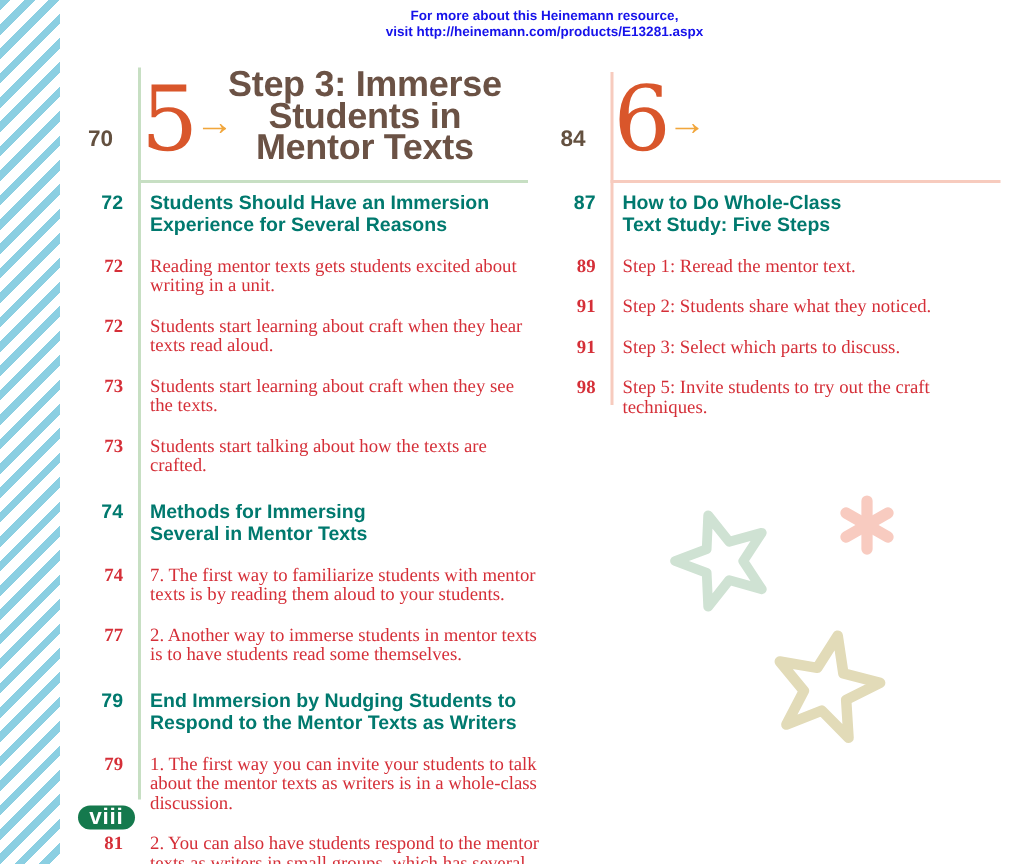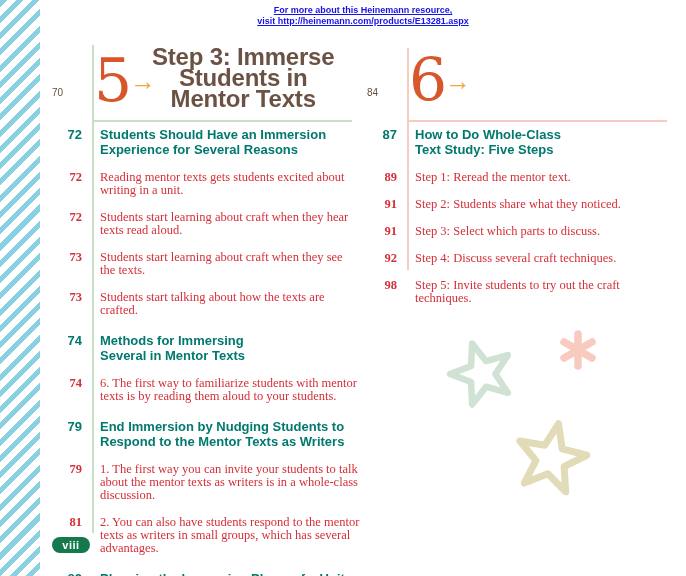--- a/index.html
+++ b/index.html
@@ -5,31 +5,31 @@
   html,body{margin:0;padding:0;background:#fff;}
   .page{position:relative;width:686px;height:576px;background:#ffffff;overflow:hidden;
         font-family:"Liberation Sans",sans-serif;}
 
   
   .stripes{position:absolute;left:0;top:0;width:40px;height:576px;
            background:repeating-linear-gradient(135deg,#8bcfe2 0 5px,#ffffff 5px 11.5px);}
 
   
   .top-note{position:absolute;left:40px;right:0;top:5px;text-align:center;
-            color:#1612ea;font-size:9px;line-height:11px;font-weight:bold;text-decoration:underline;}
+            color:#1612ea;font-size:9px;line-height:11px;font-weight:bold;}
   .top-note .url{cursor:pointer;}
 
   
   .col{position:absolute;top:40px;width:308px;}
   .col-left{left:52px;}
   .col-right{left:367px;}
 
   .chap-head{position:relative;height:88px;}
-  .chap-page{position:absolute;left:0;top:46px;width:30px;text-align:left;
-             font-size:10px;font-weight:normal;color:#63503f;line-height:14px;}
+  .chap-page{position:absolute;left:0;top:46px;width:30px;text-align:center;
+             font-size:15px;font-weight:bold;color:#63503f;line-height:14px;}
   .vline{position:absolute;left:40px;width:2px;}
   .col-left .vline{top:5px;height:488px;background:#c7dfc3;}
   .col-right .vline{top:8px;height:222px;background:#f7cbbe;}
   .hline{position:absolute;left:40px;top:80px;width:260px;height:2px;}
   .col-left .hline{background:#c7dfc3;}
   .col-right .hline{background:#f7cbbe;}
   .chap-num{position:absolute;left:42px;top:10px;font-family:"DejaVu Serif",serif;
             font-size:60px;line-height:60px;color:#d9562b;}
   .chap-arrow{position:absolute;left:78px;top:28px;font-size:26px;line-height:26px;
               font-weight:bold;color:#f1a63c;}
@@ -50,21 +50,21 @@
   .row.sub .num,.row.sub .txt{color:#d52f38;font-family:"Liberation Serif",serif;
        font-size:12.5px;line-height:13px;}
   .row.sub .num{font-weight:bold;}
 
   
   .deco{position:absolute;}
   .deco svg{display:block;}
 
   
   .page-badge{position:absolute;left:52px;top:537px;width:38px;height:16px;
-              border-radius:8px;background:#15794d;color:#ffffff;font-size:11px;
+              border-radius:8px;background:#15794d;color:#ffffff;font-size:15px;
               font-weight:bold;text-align:center;line-height:16px;letter-spacing:0.5px;}
 </style>
 </head>
 <body>
 
 <div class="page">
 
   <div class="stripes"></div>
 
   <div class="top-note">
@@ -105,21 +105,25 @@
         <span class="num">73</span>
         <span class="txt">Students start talking about how the texts are crafted.</span>
       </div>
       <div class="row heading">
         <span class="num">74</span>
         <span class="txt">Methods for Immersing
 Several in Mentor Texts</span>
       </div>
       <div class="row sub">
         <span class="num">74</span>
-        <span class="txt">6. The first way to familiarize students with mentor texts is by reading them aloud to your students.</span>
+        <span class="txt">7. The first way to familiarize students with mentor texts is by reading them aloud to your students.</span>
+      </div>
+      <div class="row sub">
+        <span class="num">77</span>
+        <span class="txt">2. Another way to immerse students in mentor texts is to have students read some themselves.</span>
       </div>
       <div class="row heading">
         <span class="num">79</span>
         <span class="txt">End Immersion by Nudging Students to
 Respond to the Mentor Texts as Writers</span>
       </div>
       <div class="row sub">
         <span class="num">79</span>
         <span class="txt">1. The first way you can invite your students to talk about the mentor texts as writers is in a whole-class discussion.</span>
       </div>
@@ -154,24 +158,20 @@
       </div>
       <div class="row sub">
         <span class="num">91</span>
         <span class="txt">Step 2: Students share what they noticed.</span>
       </div>
       <div class="row sub">
         <span class="num">91</span>
         <span class="txt">Step 3: Select which parts to discuss.</span>
       </div>
       <div class="row sub">
-        <span class="num">92</span>
-        <span class="txt">Step 4: Discuss several craft techniques.</span>
-      </div>
-      <div class="row sub">
         <span class="num">98</span>
         <span class="txt">Step 5: Invite students to try out the craft techniques.</span>
       </div>
     </div>
   </div>
 
   <div class="deco" style="left:443px;top:332px;">
     <svg width="78" height="84" viewBox="-39 -42 78 84">
       <path transform="rotate(-18)" fill="none" stroke="#cfe2d3" stroke-width="6.5" stroke-linejoin="round" stroke-linecap="round" d="M0,-32 L7.9,-10.9 L30.4,-9.9 L12.8,4.2 L18.8,25.9 L0,13.4 L-18.8,25.9 L-12.8,4.2 L-30.4,-9.9 L-7.9,-10.9 Z"></path>
     </svg>

